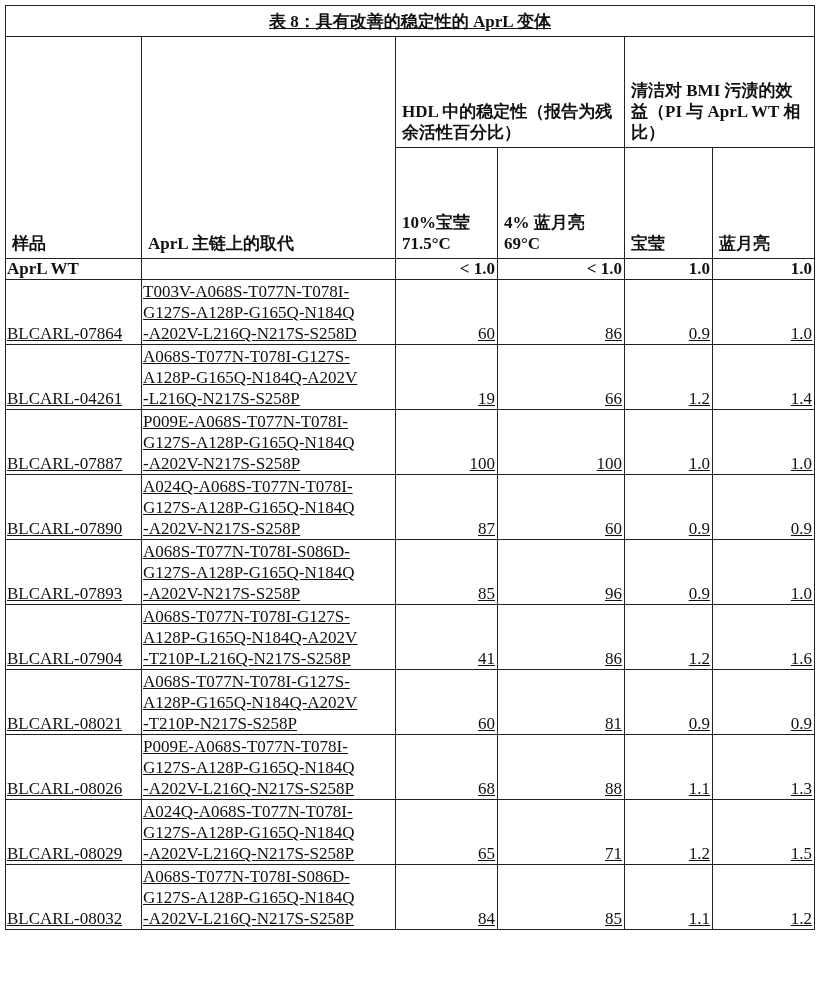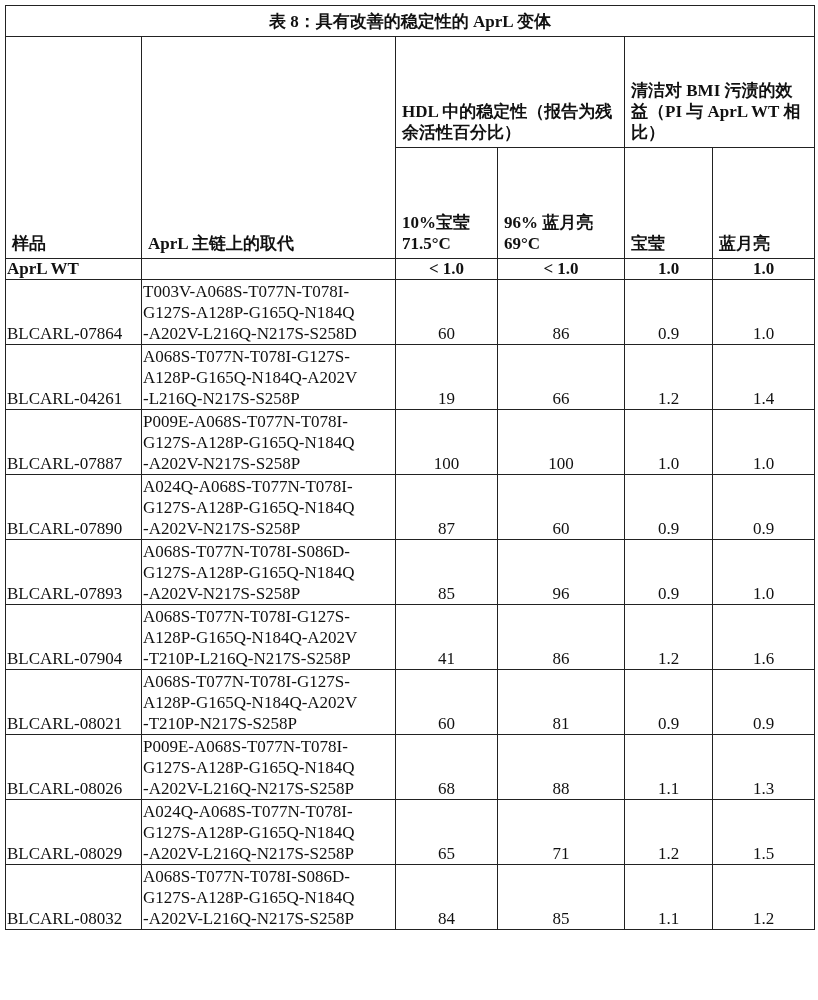--- a/index.html
+++ b/index.html
@@ -3,29 +3,29 @@
 <meta charset="utf-8">
 <style>
   html, body { margin: 0; padding: 0; background: #ffffff; }
   body { width: 818px; height: 1000px; overflow: hidden; position: relative;
          font-family: "Liberation Serif", "DejaVu Serif", serif; color: #111; }
   table.doc { position: absolute; left: 5px; top: 5px; width: 809px;
               border-collapse: collapse; table-layout: fixed; }
   table.doc td, table.doc th { border: 1px solid #222; padding: 0 2px; vertical-align: bottom;
               font-size: 17px; line-height: 21px; }
   .title-cell { height: 30px; text-align: center; vertical-align: middle !important;
-                font-weight: bold; font-size: 18px; }
+                font-weight: bold; font-size: 18px; text-decoration: underline; }
   .hdr { font-weight: bold; text-align: left; padding: 2px 6px 4px 6px !important; }
   .hdr-group { height: 104px; }
   .hdr-sub { height: 104px; }
-  .num { text-align: center; padding-bottom: 0 !important; }
+  .num { text-align: right; padding-bottom: 0 !important; }
   .sample { white-space: nowrap; padding-left: 1px !important; padding-right: 0 !important; }
   .subst { white-space: pre-line; padding-left: 1px !important; padding-right: 0 !important; }
   tr.wt td { height: 20px; line-height: 20px; font-weight: bold; }
-  tr.data td { height: 64px; }
+  tr.data td { height: 64px; text-decoration: underline; }
   .thick-top td { border-top: 2px solid #111; }
 </style>
 </head>
 <body>
 
 <table class="doc">
   <colgroup>
     <col style="width:136px">
     <col style="width:254px">
     <col style="width:102px">
@@ -38,21 +38,21 @@
       <td class="title-cell" colspan="6">表 8：具有改善的稳定性的 AprL 变体</td>
     </tr>
     <tr>
       <td class="hdr" rowspan="2">样品</td>
       <td class="hdr" rowspan="2">AprL 主链上的取代</td>
       <td class="hdr hdr-group" colspan="2">HDL 中的稳定性（报告为残余活性百分比）</td>
       <td class="hdr hdr-group" colspan="2">清洁对 BMI 污渍的效益（PI 与 AprL WT 相比）</td>
     </tr>
     <tr>
       <td class="hdr hdr-sub">10%宝莹 71.5°C</td>
-      <td class="hdr hdr-sub">96% 蓝月亮 69°C</td>
+      <td class="hdr hdr-sub">4% 蓝月亮 69°C</td>
       <td class="hdr hdr-sub">宝莹</td>
       <td class="hdr hdr-sub">蓝月亮</td>
     </tr>
     <tr class="wt thick-top">
       <td class="sample">AprL WT</td>
       <td class="subst"></td>
       <td class="num">&lt; 1.0</td>
       <td class="num">&lt; 1.0</td>
       <td class="num">1.0</td>
       <td class="num">1.0</td>

